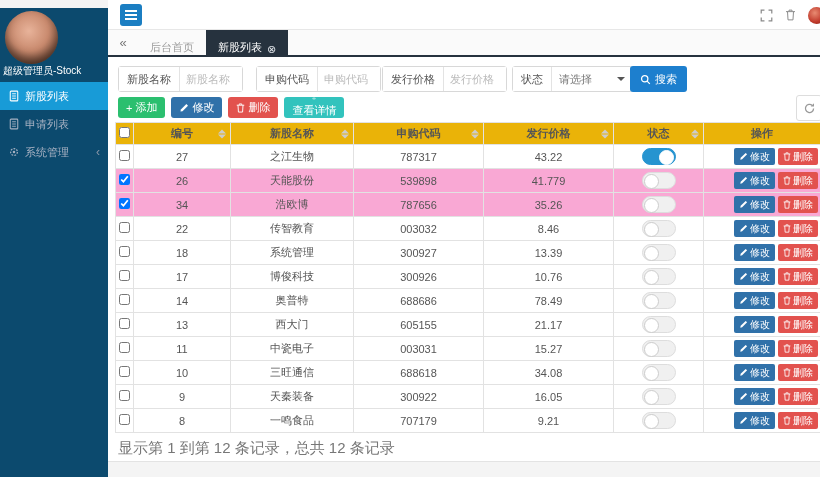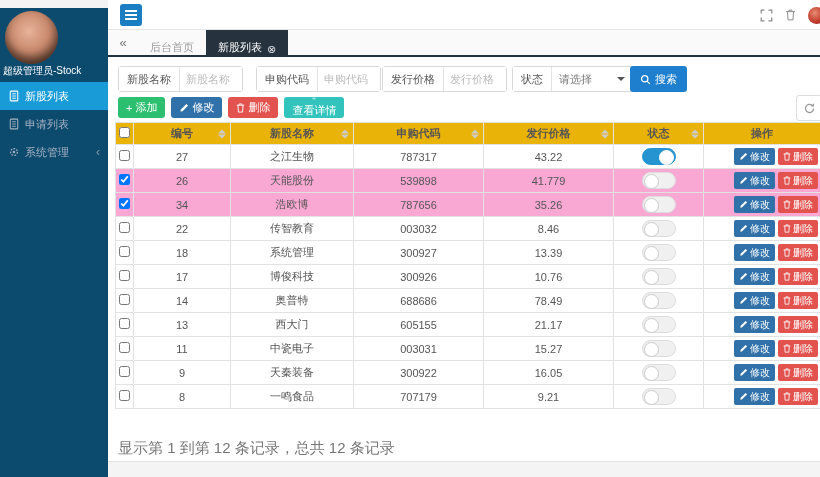--- a/index.html
+++ b/index.html
@@ -429,20 +429,41 @@
       </button><button class="rbtn rbtn-del">
         <svg width="8" height="9" viewBox="0 0 14 16">
                   <path d="M1 3.5h12M5 3V1.5h4V3M3 3.5l.7 11h6.6l.7-11" fill="none" stroke="#fff" stroke-width="1.5"></path>
                 </svg>
         <span>删除</span>
       </button>
     </td>
   </tr>
           <tr>
     <td><input type="checkbox" style=""></td>
+    <td>10</td>
+    <td>三旺通信</td>
+    <td>688618</td>
+    <td>34.08</td>
+    <td><span class="toggle"></span></td>
+    <td class="cell-ops">
+      <button class="rbtn rbtn-edit">
+        <svg width="9" height="9" viewBox="0 0 16 16">
+                  <path d="M11.8 1.6l2.6 2.6L5.6 13 2.3 13.7 3 10.4z" fill="#fff"></path>
+                </svg>
+        <span>修改</span>
+      </button><button class="rbtn rbtn-del">
+        <svg width="8" height="9" viewBox="0 0 14 16">
+                  <path d="M1 3.5h12M5 3V1.5h4V3M3 3.5l.7 11h6.6l.7-11" fill="none" stroke="#fff" stroke-width="1.5"></path>
+                </svg>
+        <span>删除</span>
+      </button>
+    </td>
+  </tr>
+          <tr>
+    <td><input type="checkbox" style=""></td>
     <td>9</td>
     <td>天秦装备</td>
     <td>300922</td>
     <td>16.05</td>
     <td><span class="toggle"></span></td>
     <td class="cell-ops">
       <button class="rbtn rbtn-edit">
         <svg width="9" height="9" viewBox="0 0 16 16">
                   <path d="M11.8 1.6l2.6 2.6L5.6 13 2.3 13.7 3 10.4z" fill="#fff"></path>
                 </svg>

